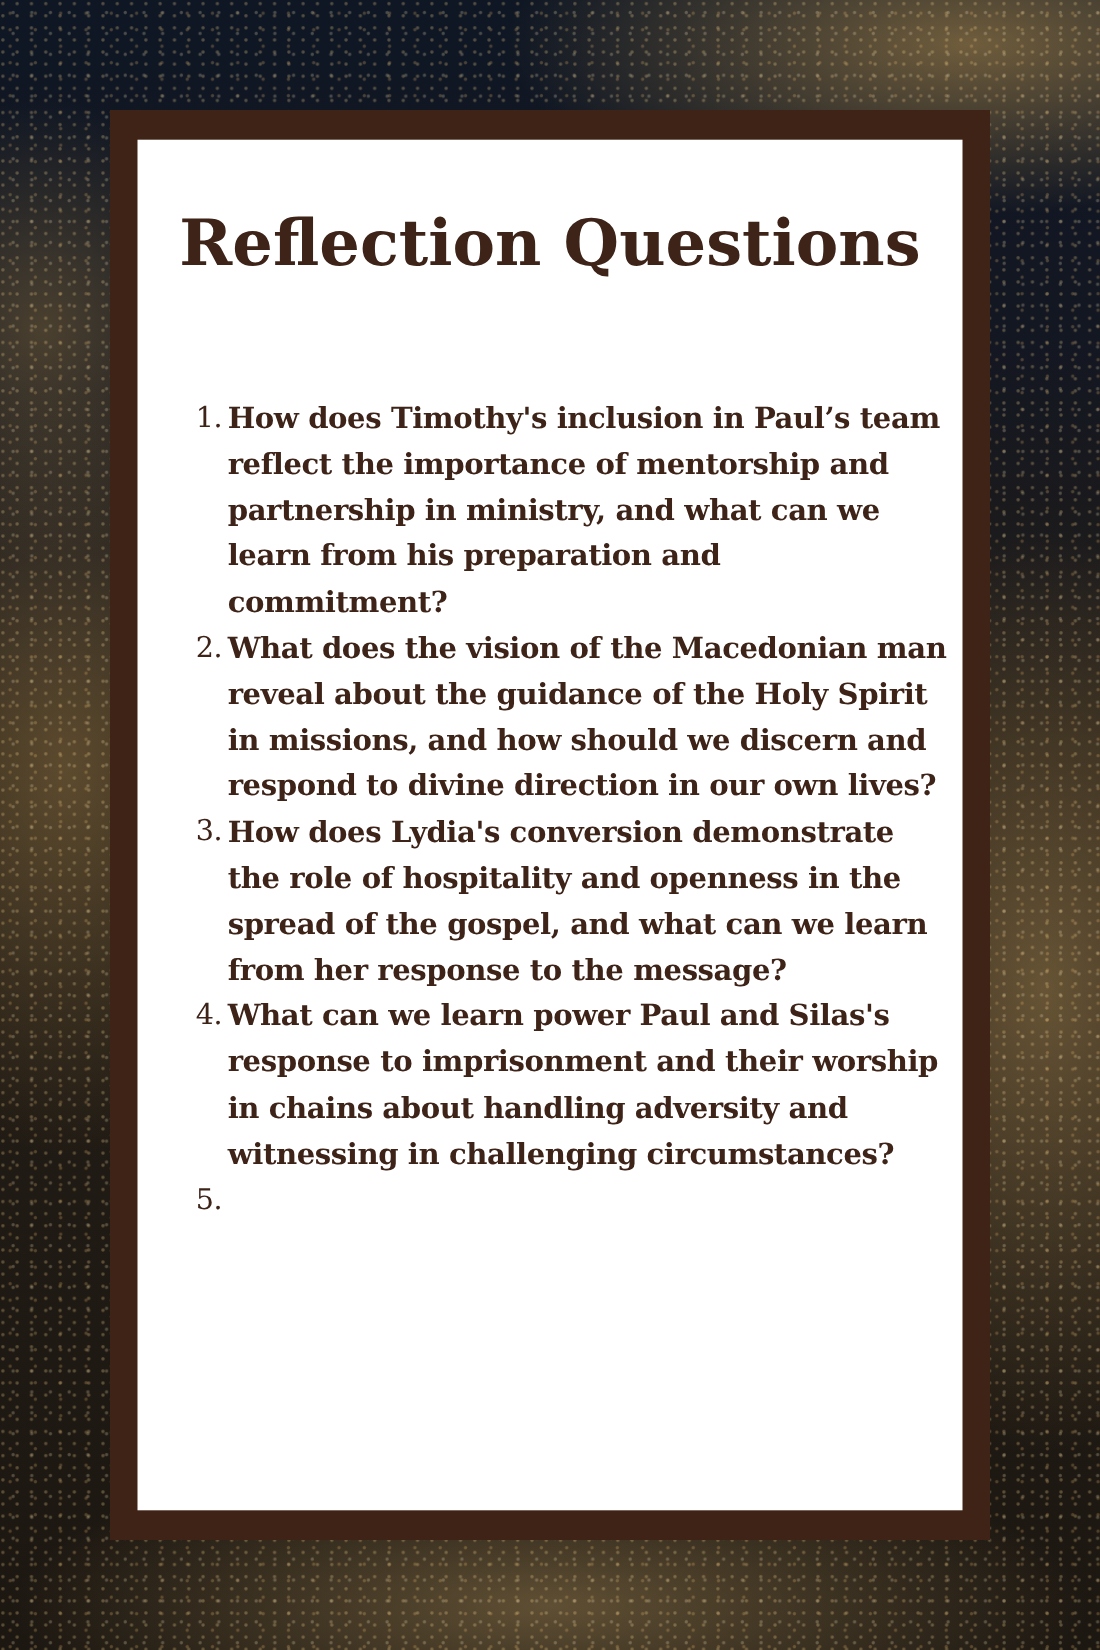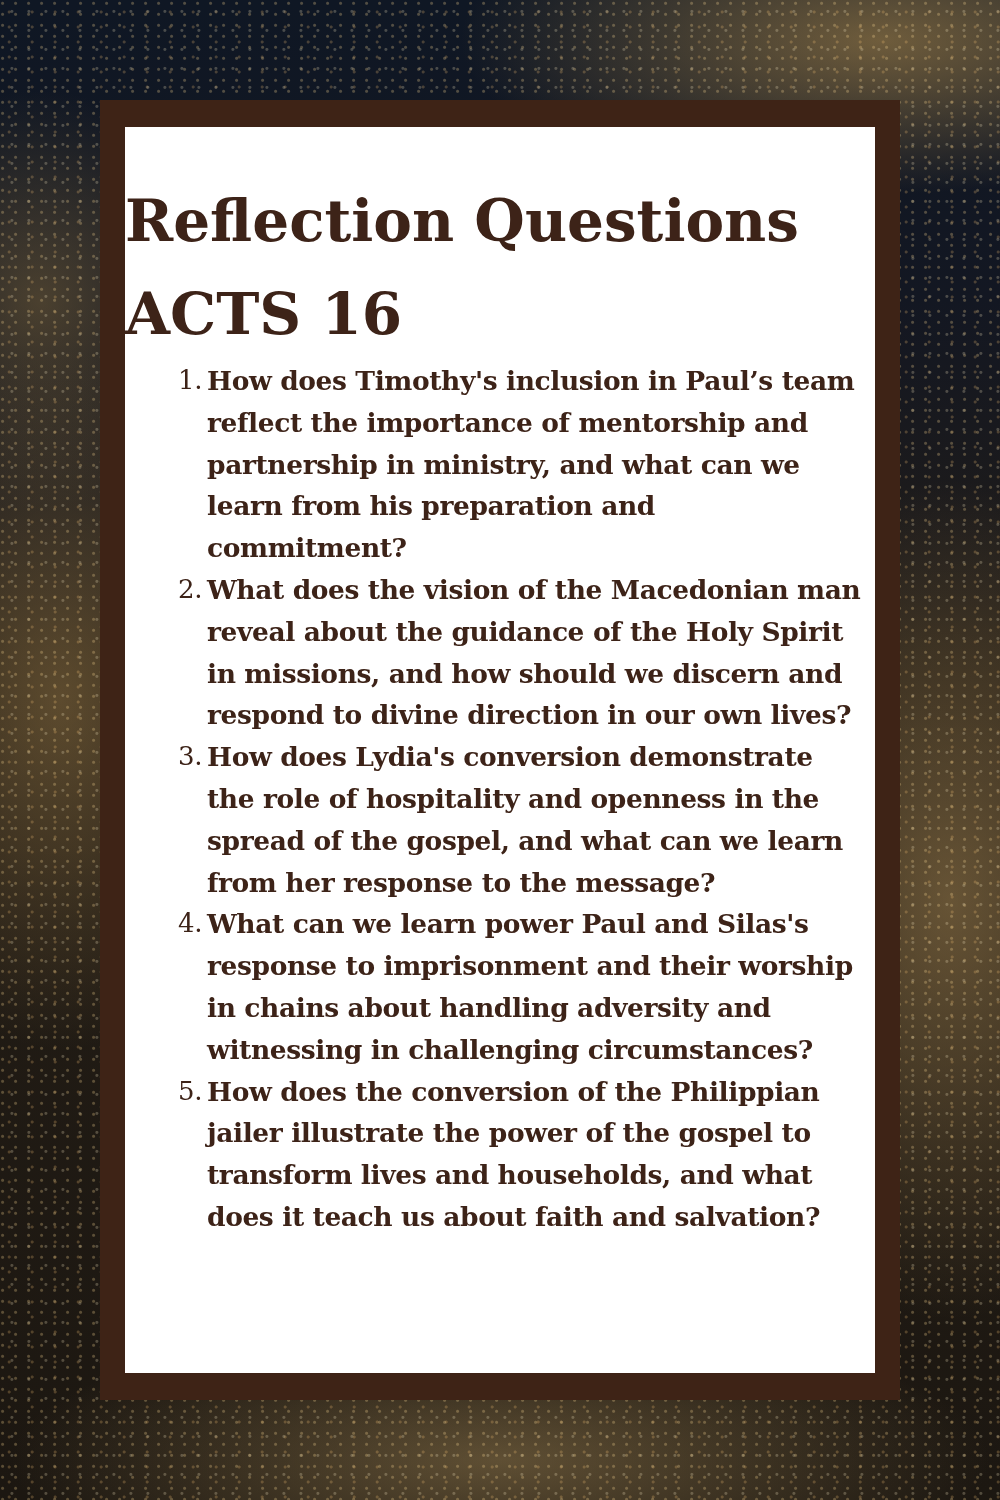--- a/index.html
+++ b/index.html
@@ -29,21 +29,21 @@
     }
     .frame {
       position: absolute; left: 100px; top: 100px; width: 800px; height: 1300px;
       background: #3e2316; box-sizing: border-box;
     }
     .card {
       position: absolute; left: 25px; top: 27px; width: 750px; height: 1246px;
       background: #ffffff;
     }
     .title {
-      margin: 0; text-align: left; color: #3d2318; font-weight: bold;
+      margin: 0; text-align: center; color: #3d2318; font-weight: bold;
       font-size: 58px; line-height: 1.0;
     }
     .t1 { position: absolute; top: 65px; left: 0; right: 0; }
     .t2 { position: absolute; top: 158px; left: 0; right: 0; }
     ol.questions {
       position: absolute; top: 233px; left: 82px; width: 655px;
       margin: 0; padding: 0; list-style: none;
       color: #3d2318; font-weight: bold; font-size: 26.5px; line-height: 41.8px;
       letter-spacing: -0.4px;
     }
@@ -53,38 +53,36 @@
     }
   </style>
 </head>
 <body>
 
 <div class="bg"></div>
 
 <div class="frame">
   <div class="card">
     <h1 class="title t1">Reflection Questions</h1>
-    <h2 class="title t2">ACTS 16</h2>
 
     <ol class="questions">
       <li>
         <span class="num">1.</span>
         <span>How does Timothy's inclusion in Paul’s team reflect the importance of mentorship and partnership in ministry, and what can we learn from his preparation and commitment?</span>
       </li>
       <li>
         <span class="num">2.</span>
         <span>What does the vision of the Macedonian man reveal about the guidance of the Holy Spirit in missions, and how should we discern and respond to divine direction in our own lives?</span>
       </li>
       <li>
         <span class="num">3.</span>
         <span>How does Lydia's conversion demonstrate the role of hospitality and openness in the spread of the gospel, and what can we learn from her response to the message?</span>
       </li>
       <li>
         <span class="num">4.</span>
         <span>What can we learn power Paul and Silas's response to imprisonment and their worship in chains about handling adversity and witnessing in challenging circumstances?</span>
       </li>
       <li>
         <span class="num">5.</span>
-        <span>How does the conversion of the Philippian jailer illustrate the power of the gospel to transform lives and households, and what does it teach us about faith and salvation?</span>
       </li>
     </ol>
   </div>
 </div>
 
 </body></html>

